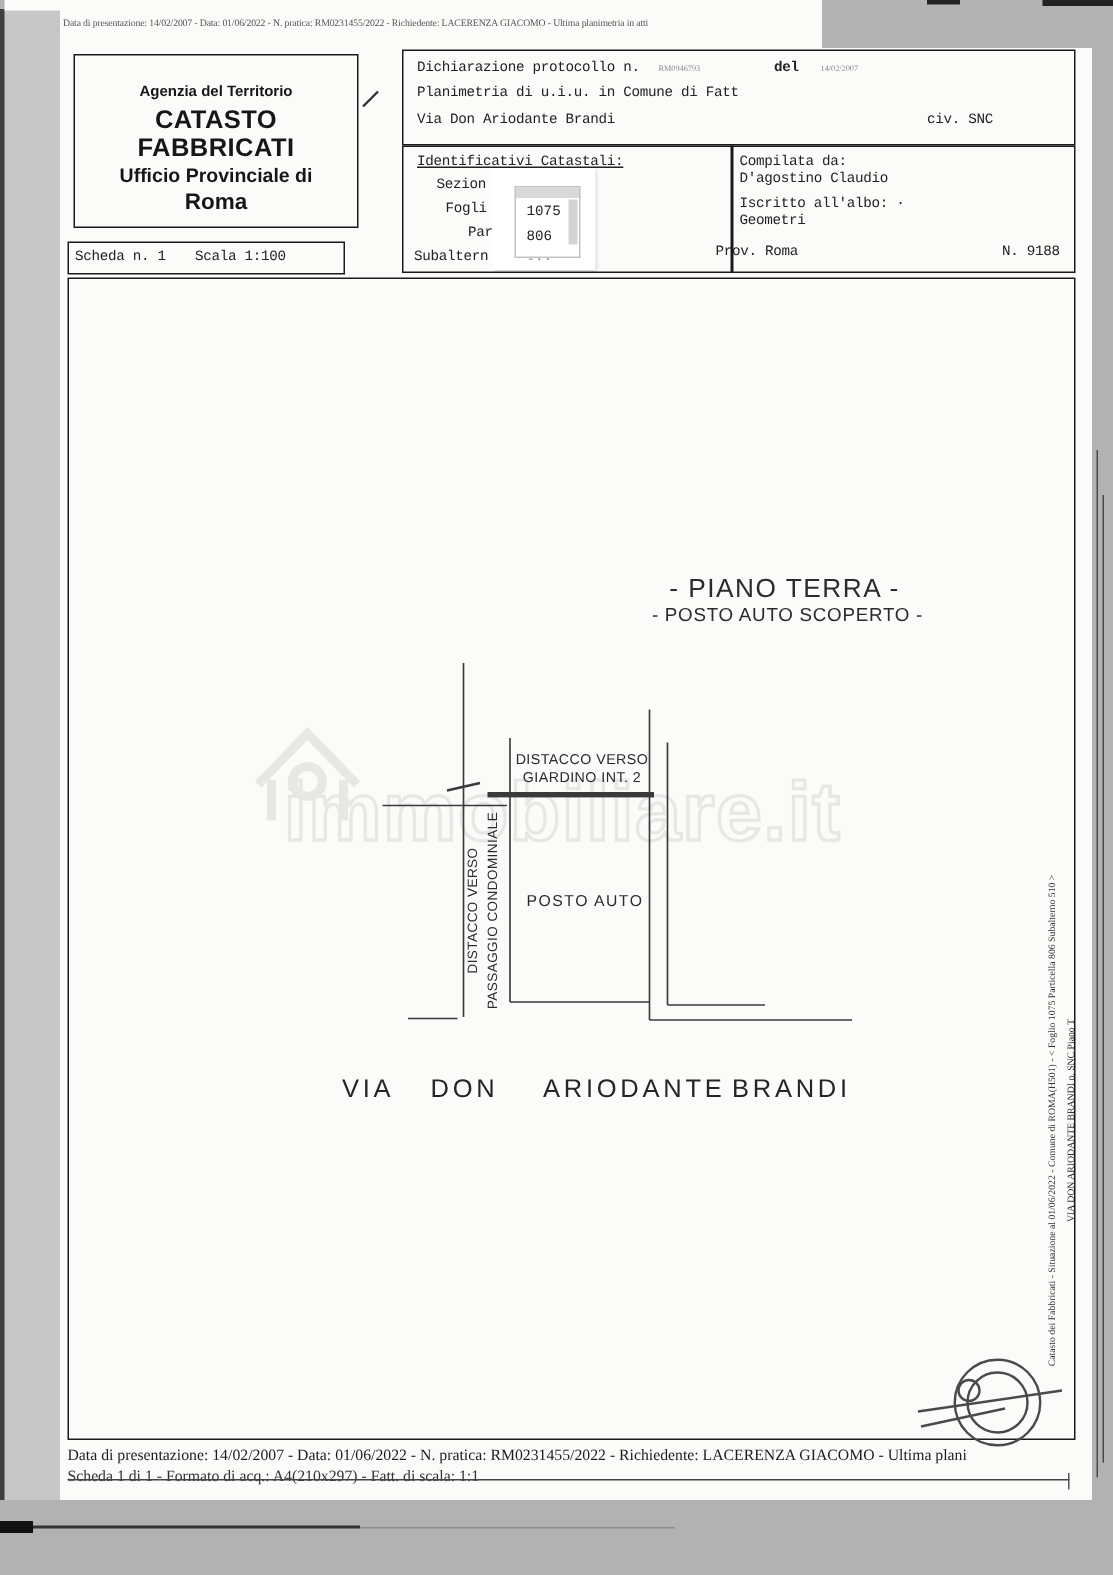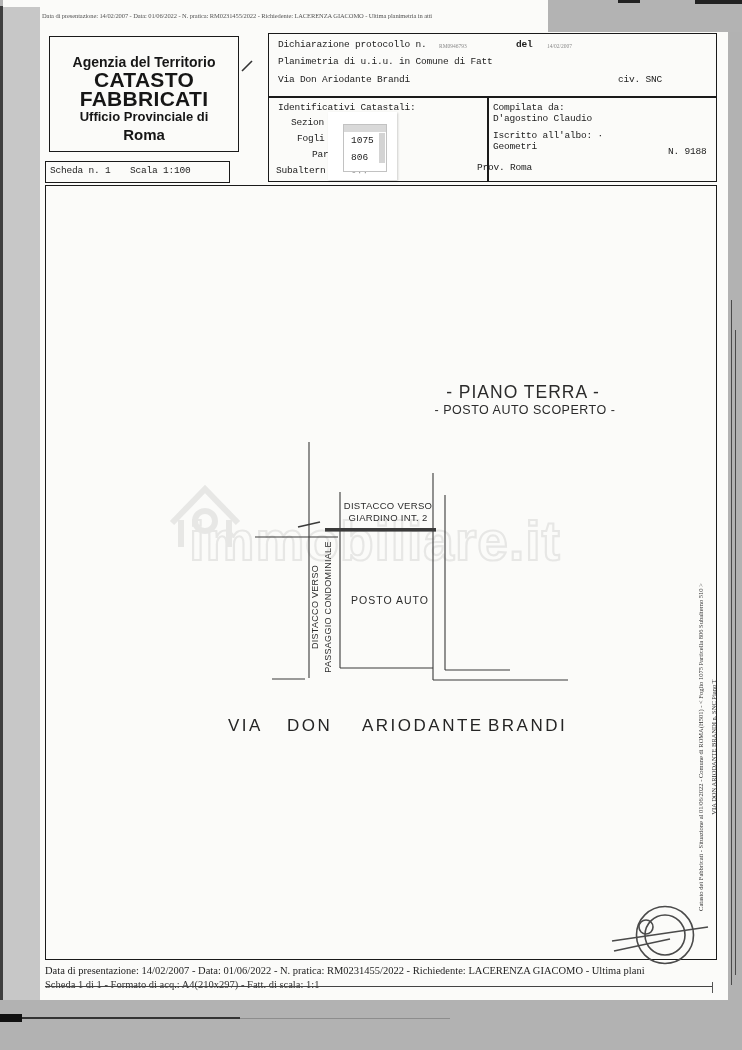--- a/index.html
+++ b/index.html
@@ -18,22 +18,22 @@
   .pageline{background:#4a4a4a;}
   
   .mono{font-family:"Liberation Mono",monospace;font-size:9.5px;color:#222;white-space:pre;letter-spacing:-0.2px;}
   .tiny-note{font-family:"Liberation Serif",serif;font-size:6.5px;color:#555;white-space:nowrap;letter-spacing:-0.1px;}
   .faint-small{font-family:"Liberation Serif",serif;font-size:5.5px;color:#8a8a8a;white-space:nowrap;}
   .serif-footer{font-family:"Liberation Serif",serif;font-size:10.5px;color:#1d1d1d;white-space:nowrap;}
   .box{border:1.5px solid #1a1a1a;background:transparent;box-sizing:border-box;}
   
   #agency-box{left:49px;top:36px;width:190px;height:116px;text-align:center;padding-top:17px;}
   #agency-box div{color:#161616;font-weight:bold;}
-  .ag1{font-size:14px;line-height:16px;}
-  .ag2{font-size:21px;line-height:19px;letter-spacing:0.3px;}
+  .ag1{font-size:10px;line-height:16px;}
+  .ag2{font-size:17px;line-height:19px;letter-spacing:0.3px;}
   .ag3{font-size:13px;line-height:17px;}
   .ag4{font-size:15px;line-height:19px;}
   
   #pen-slash{left:241px;top:59px;width:12px;height:14px;}
   
   #declaration-box{left:268px;top:33px;width:449px;height:64px;}
   #identifiers-box{left:268px;top:97px;width:449px;height:85px;}
   #ident-divider{left:487px;top:97px;width:1.5px;height:85px;background:#1a1a1a;}
   #scheda-box{left:45px;top:161px;width:185px;height:22px;}
   
@@ -89,32 +89,32 @@
     <div class="abs mono" style="left:9px;top:5px;">Dichiarazione protocollo n.</div>
     <div class="abs faint-small" style="left:170px;top:9px;">RM0946793</div>
     <div class="abs mono" style="left:247px;top:5px;font-weight:bold;">del</div>
     <div class="abs faint-small" style="left:278px;top:9px;">14/02/2007</div>
     <div class="abs mono" style="left:9px;top:22px;">Planimetria di u.i.u. in Comune di Fatt</div>
     <div class="abs mono" style="left:9px;top:40px;">Via Don Ariodante Brandi</div>
     <div class="abs mono" style="left:349px;top:40px;">civ. SNC</div>
   </div>
 
   <div class="abs box" id="identifiers-box">
-    <div class="abs mono" style="left:9px;top:4px;">Identificativi Catastali:</div>
+    <div class="abs mono" style="left:9px;top:4px;text-decoration:underline;">Identificativi Catastali:</div>
     <div class="abs mono" style="left:22px;top:19px;">Sezion</div>
     <div class="abs mono" style="left:28px;top:35px;">Fogli</div>
     <div class="abs mono" style="left:7px;top:51px;margin-left:36px;">Particell</div>
     <div class="abs mono" style="left:7px;top:67px;">Subaltern</div>
 
     <div class="abs mono" style="left:224px;top:4px;">Compilata da:</div>
     <div class="abs mono" style="left:224px;top:15px;">D'agostino Claudio</div>
     <div class="abs mono" style="left:224px;top:32px;">Iscritto all'albo: ·</div>
     <div class="abs mono" style="left:224px;top:43px;">Geometri</div>
     <div class="abs mono" style="left:208px;top:64px;">Prov. Roma</div>
-    <div class="abs mono" style="left:399px;top:48px;">N. 9188</div>
+    <div class="abs mono" style="left:399px;top:64px;">N. 9188</div>
   </div>
   <div class="abs" id="ident-divider"></div>
 
   <div class="abs" id="patch">
     <div class="abs" id="patch-widget">
       <div class="abs" id="patch-scroll-top"></div>
       <div class="abs" id="patch-scroll-right"></div>
       <div class="patch-val" style="top:10px;">1075</div>
       <div class="patch-val" style="top:27px;">806</div>
       <div class="patch-val" style="top:42px;color:#999;">-··</div>

